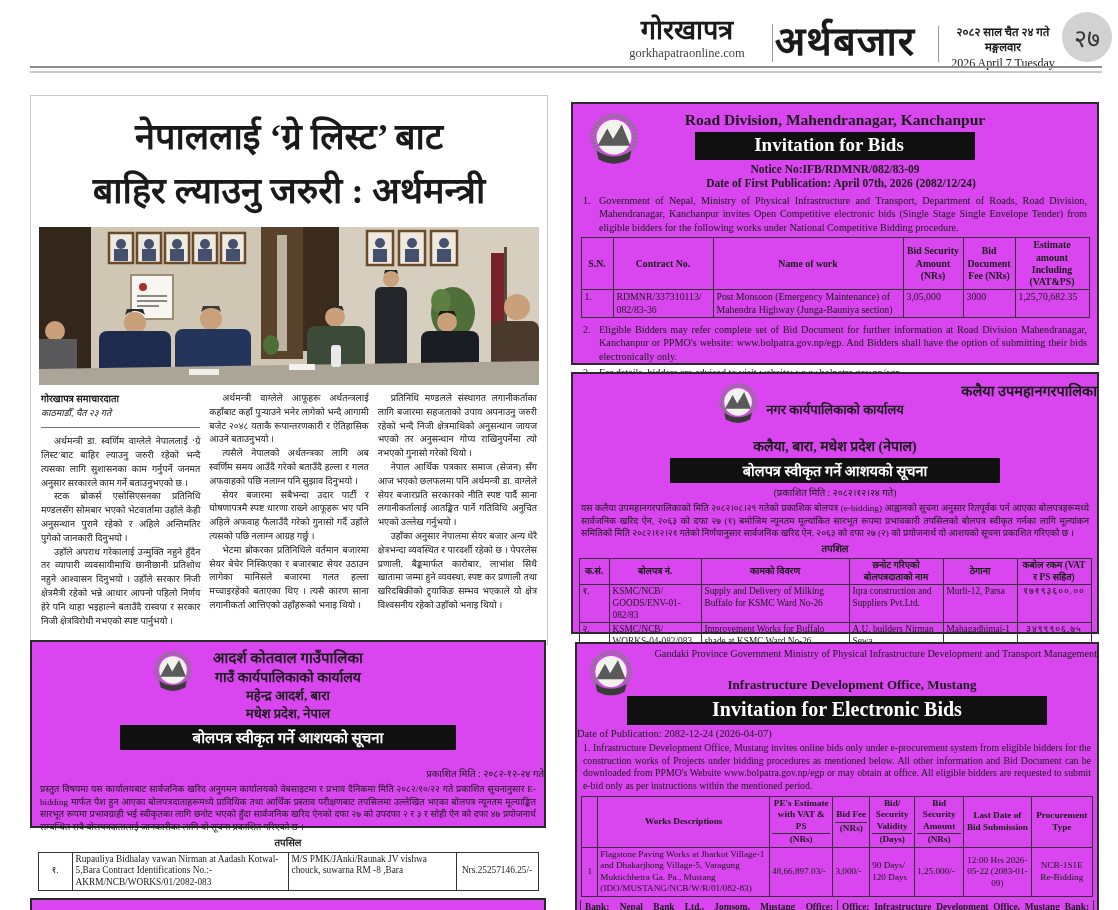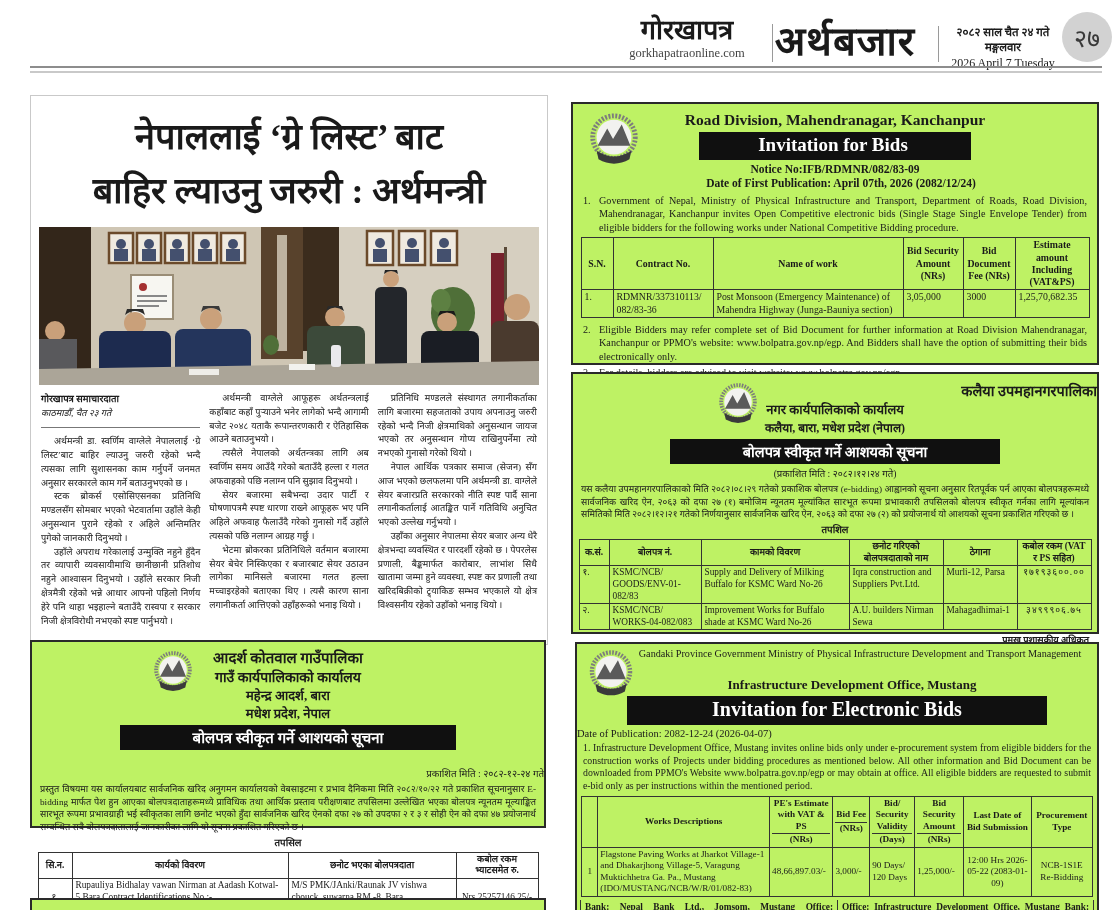--- a/index.html
+++ b/index.html
@@ -32,66 +32,66 @@
   .photo{position:absolute;left:8px;top:131px;width:500px;height:158px;overflow:hidden;background:#cfc6b4;}
   .photo svg{display:block;width:100%;height:100%;}
   .article-cols{position:absolute;left:10px;top:296px;width:496px;height:244px;
     display:flex;gap:9px;}
   .acol{width:160px;font-size:9.2px;line-height:1.5;text-align:justify;}
   .byline{font-weight:bold;font-size:9.6px;}
   .dateline{font-style:italic;font-size:9.2px;margin-top:1px;}
   .byline-rule{border:0;border-top:1px solid #777;margin:6px 0 7px 0;}
   .acol p{margin:0;text-indent:13px;}
   
-  .notice{position:absolute;background:#bef264;border:2px solid #2a2a2a;box-sizing:border-box;}
+  .notice{position:absolute;background:#d946ef;border:2px solid #2a2a2a;box-sizing:border-box;}
   .n-road{left:571px;top:102px;width:528px;height:263px;}
   .n-kalaiya{left:571px;top:372px;width:528px;height:262px;}
   .n-aadarsh{left:30px;top:640px;width:516px;height:188px;border-width:2px;}
   .n-mustang{left:575px;top:642px;width:524px;height:275px;}
   .n-fragment{left:30px;top:898px;width:516px;height:18px;border-width:2px;}
   .emblem{position:absolute;}
   .bar-black{background:#101010;color:#fff;font-weight:bold;text-align:center;
     margin:3px auto;display:block;}
   
   .n-road .org-title{font-size:15.5px;font-weight:bold;text-align:center;margin-top:7px;}
-  .n-road .bar-black{width:268px;font-size:19px;padding:2px 4px 4px 0;}
+  .n-road .bar-black{width:268px;font-size:19px;padding:2px 12px 4px 0;}
   .n-road .notice-no{font-size:11.5px;font-weight:bold;text-align:center;}
   .n-road .pub-date{font-size:11.5px;font-weight:bold;text-align:center;margin-top:2px;margin-left:12px;}
   .nlist{font-size:10.2px;line-height:1.32;padding:0 10px;margin-top:5px;}
   .nlist .li{display:flex;margin-bottom:3px;}
   .nlist .li .n{width:16px;flex:none;}
   .nlist .li .t{flex:1;text-align:justify;}
   table.ntable{border-collapse:collapse;margin:3px auto;table-layout:fixed;}
   .ntable th,.ntable td{border:1px solid #333;padding:1px 3px;vertical-align:top;
     font-size:9.8px;line-height:1.25;word-wrap:break-word;}
   .ntable th{text-align:center;font-weight:bold;vertical-align:middle;}
   .road-table{width:508px;}
   .sign-right{font-weight:bold;text-align:right;font-size:11px;padding-right:14px;margin-top:2px;}
   
   .n-kalaiya .org1{font-size:14.5px;font-weight:bold;text-align:right;margin-top:6px;}
   .n-kalaiya .org2{font-size:13px;font-weight:bold;text-align:center;}
-  .n-kalaiya .addr{font-size:12px;font-weight:bold;text-align:center;margin-top:1px;}
+  .n-kalaiya .addr{font-size:14px;font-weight:bold;text-align:center;margin-top:18px;}
   .n-kalaiya .bar-black{width:330px;font-size:14.5px;padding:2px 0 3px 0;}
   .n-kalaiya .pub{font-size:9.6px;text-align:center;margin-top:1px;}
   .npara{font-size:9.2px;line-height:1.38;text-align:justify;padding:0 8px;margin-top:3px;}
   .tapsil{text-align:center;font-weight:bold;font-size:9.8px;margin-top:2px;}
   .kal-table{width:512px;}
   .kal-table td,.kal-table th{font-size:9.3px;}
   .amount-np{font-size:12.5px;text-align:center;letter-spacing:1px;}
   .sign-small{font-weight:bold;text-align:right;font-size:9.4px;padding-right:8px;margin-top:1px;}
   
   .n-aadarsh .org1{font-size:15px;font-weight:bold;text-align:center;margin-top:5px;}
   .n-aadarsh .org2{font-size:14px;font-weight:bold;text-align:center;}
   .n-aadarsh .addr{font-size:13px;font-weight:bold;text-align:center;}
   .n-aadarsh .bar-black{width:336px;font-size:15px;padding:2px 0 3px 0;}
   .n-aadarsh .pub{font-size:9.8px;text-align:right;margin-top:17px;}
   .aad-table{width:500px;}
   .aad-table td,.aad-table th{font-size:9.3px;}
   
-  .n-mustang .ministry{font-size:10.2px;text-align:center;margin-top:4px;padding-left:46px;}
+  .n-mustang .ministry{font-size:10.2px;text-align:right;margin-top:4px;padding-left:46px;}
   .n-mustang .office{font-size:13px;font-weight:bold;text-align:center;margin-top:18px;padding-left:30px;}
   .n-mustang .bar-black{width:420px;font-size:20px;padding:2px 0 4px 0;}
   .n-mustang .pub{font-size:10.5px;font-weight:normal;}
   .mus-para{font-size:9.8px;line-height:1.3;text-align:justify;padding:0 6px;margin-top:3px;}
   .mus-para .n{font-weight:normal;}
   .mus-table{width:512px;}
   .mus-table th,.mus-table td{font-size:9.2px;padding:1px 2px;}
   .unit{border-top:1px solid #333;margin-top:1px;font-weight:bold;}
   .bank-row{display:flex;width:512px;margin:0 auto;border:1px solid #333;border-top:0;}
   .bank-cell{width:50%;box-sizing:border-box;font-size:9.3px;line-height:1.3;
@@ -351,26 +351,20 @@
   <div class="npara">प्रस्तुत विषयमा यस कार्यालयबाट सार्वजनिक खरिद अनुगमन कार्यालयको वेबसाइटमा र प्रभाव दैनिकमा मिति २०८२/१०/२२ गते  प्रकाशित सूचनानुसार E-bidding मार्फत पेश हुन आएका बोलपत्रदाताहरूमध्ये प्राविधिक तथा आर्थिक प्रस्ताव परीक्षणबाट तपसिलमा उल्लेखित भएका बोलपत्र न्यूनतम मूल्याङ्कित सारभूत रूपमा प्रभावग्राही भई स्वीकृतका लागि छनोट भएको हुँदा सार्वजनिक खरिद ऐनको दफा २७ को उपदफा २ र ३  र सोही ऐन को दफा ४७ प्रयोजनार्थ सम्बन्धित सबै बोलपत्रदातालाई जानकारीका लागि यो सूचना प्रकाशित गरिएको छ ।</div>
   <div class="tapsil">तपसिल</div>
   <table class="ntable aad-table">
     <colgroup>
         <col style="width:34px">
         <col style="width:216px">
         <col style="width:168px">
         <col style="width:82px">
       </colgroup>
     <tbody>
-        <tr>
-      <th>सि.न.</th>
-      <th>कार्यको विवरण</th>
-      <th>छनोट भएका बोलपत्रदाता</th>
-      <th>कबोल रकम भ्याटसमेत रु.</th>
-    </tr>
     <tr>
       <td style="text-align:center;vertical-align:middle;">१.</td>
       <td>Rupauliya Bidhalay vawan Nirman at Aadash Kotwal-5,Bara Contract Identifications No.:- AKRM/NCB/WORKS/01/2082-083</td>
       <td>M/S PMK/JAnki/Raunak JV vishwa chouck, suwarna RM -8 ,Bara</td>
       <td style="text-align:center;vertical-align:middle;">Nrs.25257146.25/-</td>
     </tr>
   </tbody>
     </table>
 </div>
 

